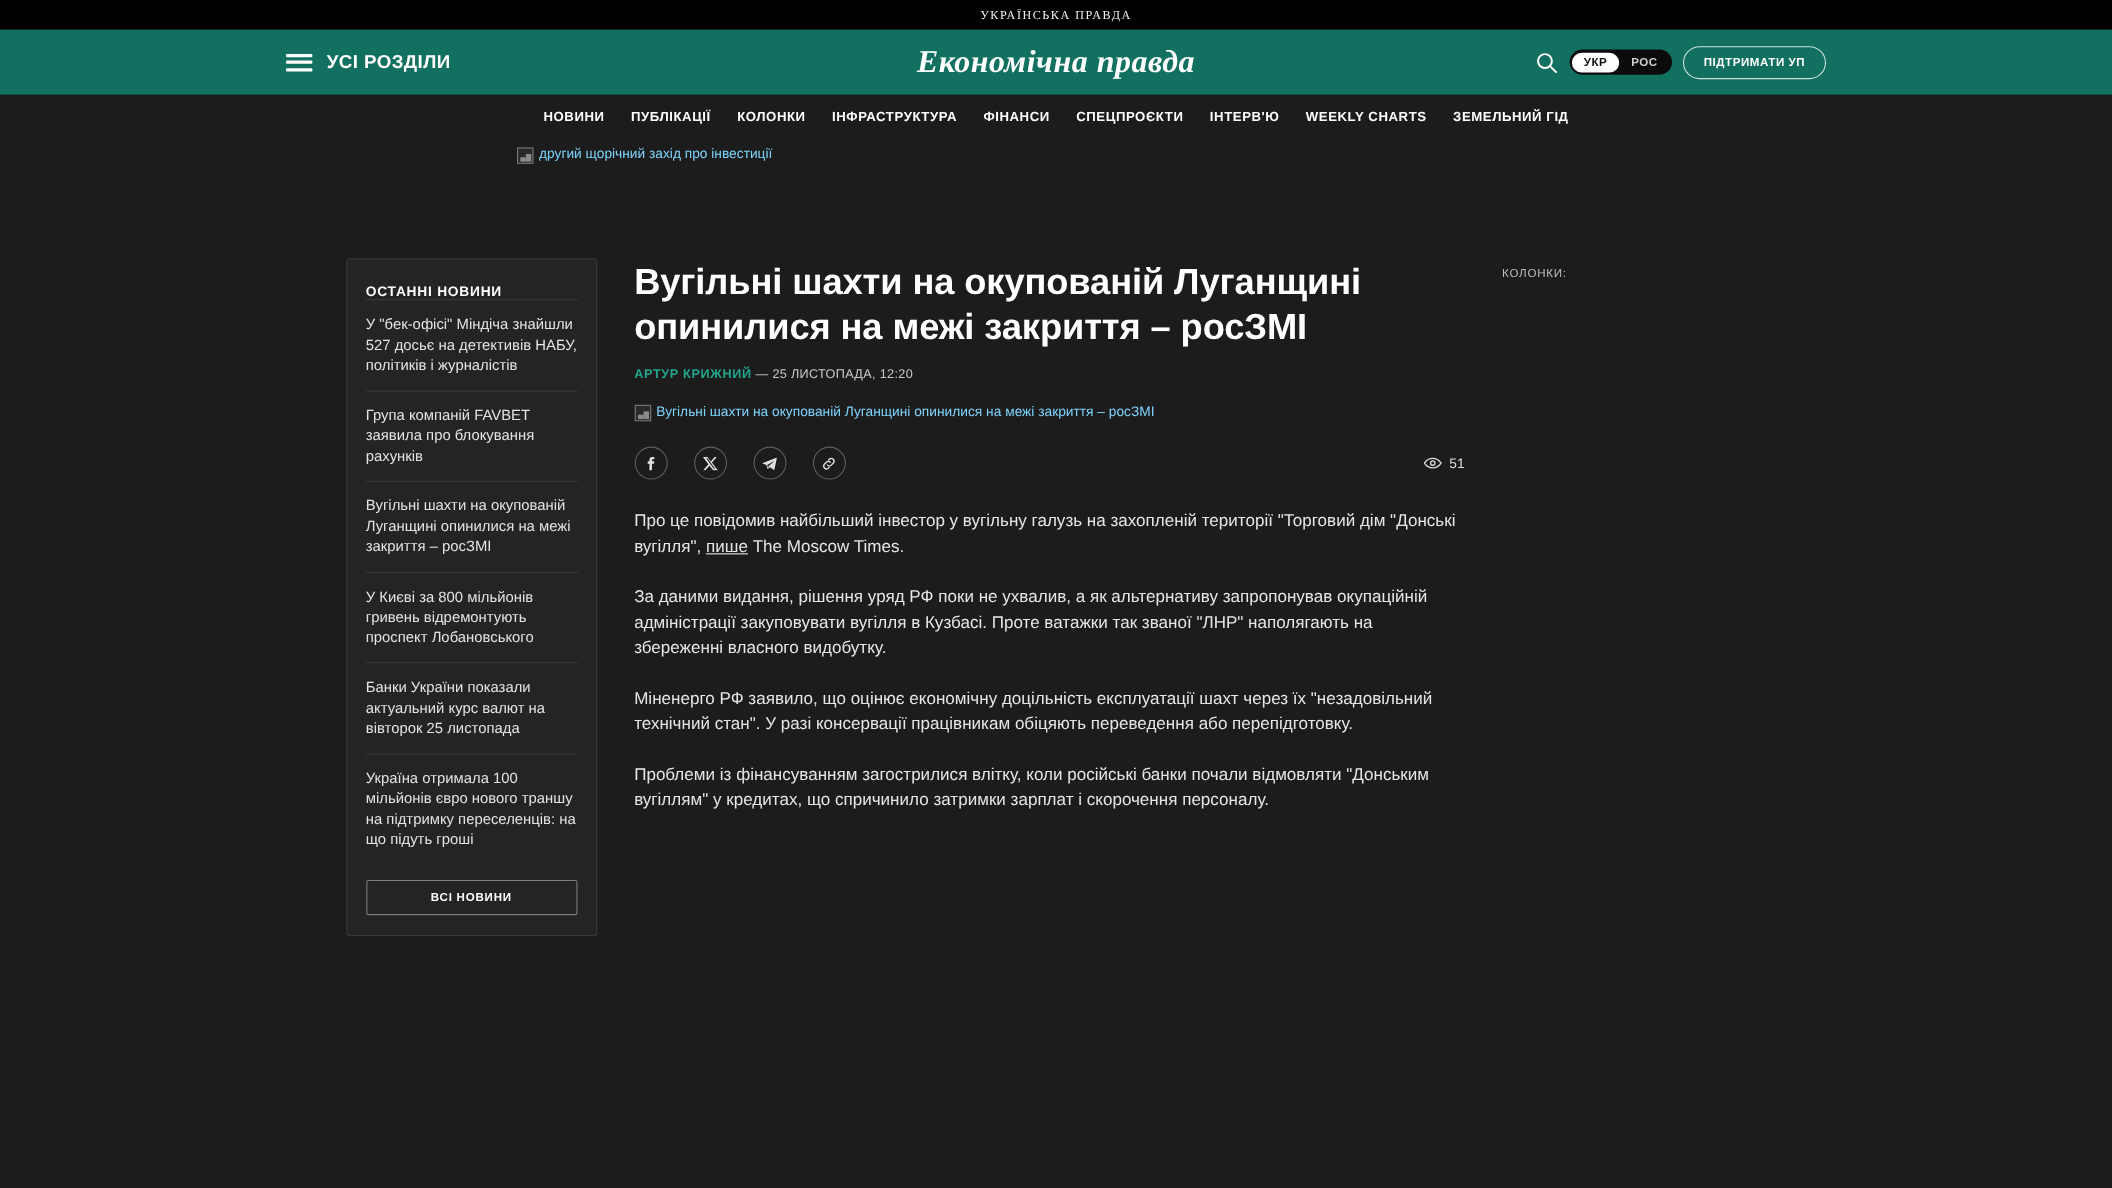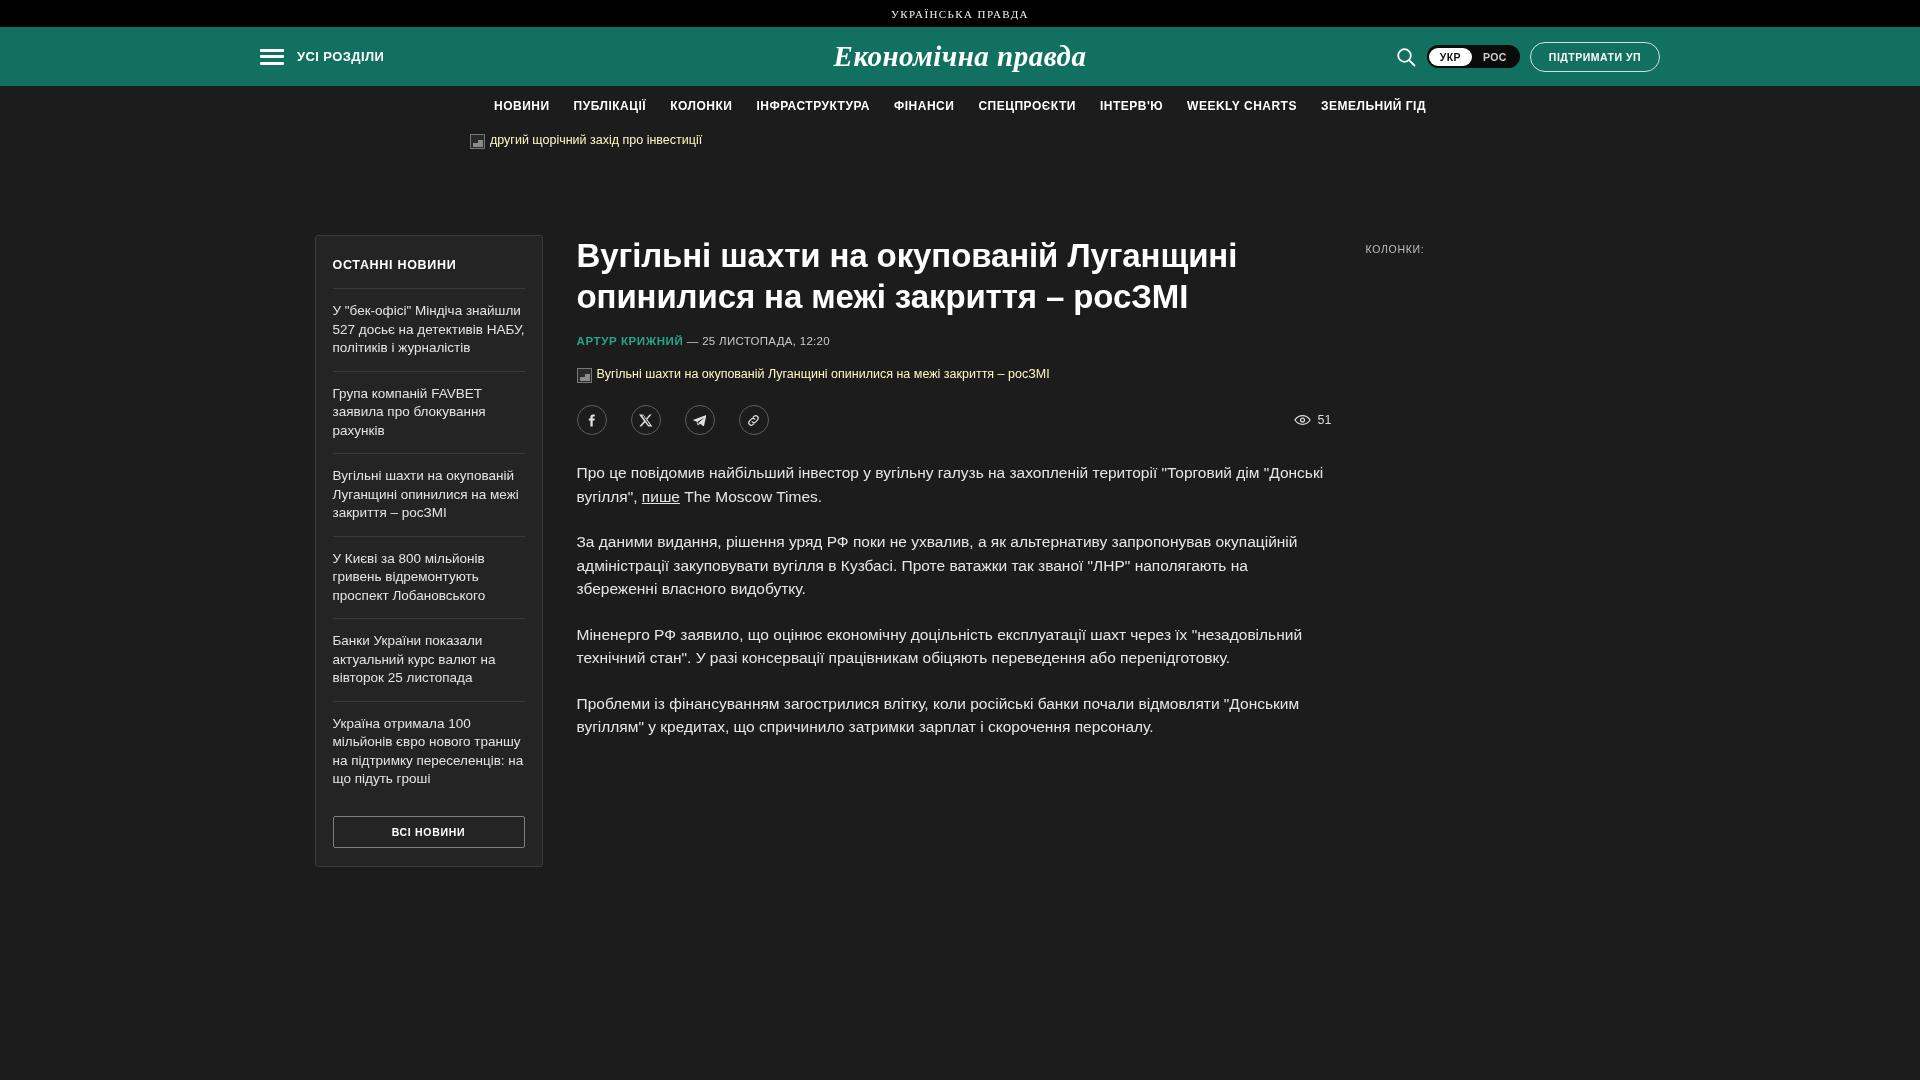--- a/index.html
+++ b/index.html
@@ -46,21 +46,21 @@
     margin-left: 230px;
   }
   .burger {
     width: 24px; height: 16px;
     display: flex; flex-direction: column; justify-content: space-between;
     cursor: pointer;
   }
   .burger span { display: block; height: 3px; background: #fff; border-radius: 1px; }
   .menu-label {
     color: #fff;
-    font-size: 13px;
+    font-size: 17px;
     font-weight: 700;
     letter-spacing: 0.4px;
   }
   .logo {
     position: absolute;
     left: 50%;
     transform: translateX(-50%);
     color: #fff;
     font-family: "Liberation Serif", serif;
     font-weight: 700;
@@ -127,21 +127,21 @@
   
   .banner-area {
     flex: 0 0 auto;
     padding: 8px 0 0 470px;
     min-height: 86px;
   }
   .broken-img {
     display: inline-flex;
     align-items: flex-start;
     gap: 5px;
-    color: #fef9c3;
+    color: #7dd3fc;
     font-size: 12.5px;
     line-height: 15px;
   }
   .broken-glyph {
     width: 15px; height: 15px;
     border: 1px solid #777;
     position: relative;
     flex: 0 0 15px;
     margin-top: 1px;
     background: #2a2a2a;
@@ -167,21 +167,20 @@
     border: 1px solid #3a3a3a;
     border-radius: 3px;
     padding: 22px 17px 18px;
     height: fit-content;
   }
   .sidebar-title {
     color: #fff;
     font-size: 12.5px;
     font-weight: 700;
     letter-spacing: 0.7px;
-    margin-bottom: 16px;
   }
   .news-item {
     color: #e3e3e3;
     font-size: 13.5px;
     line-height: 18.5px;
     padding: 13px 0;
     border-top: 1px solid #3a3a3a;
     cursor: pointer;
   }
   .news-item:first-of-type { border-top: none; padding-top: 0; font-weight: 700; color: #fff; }

